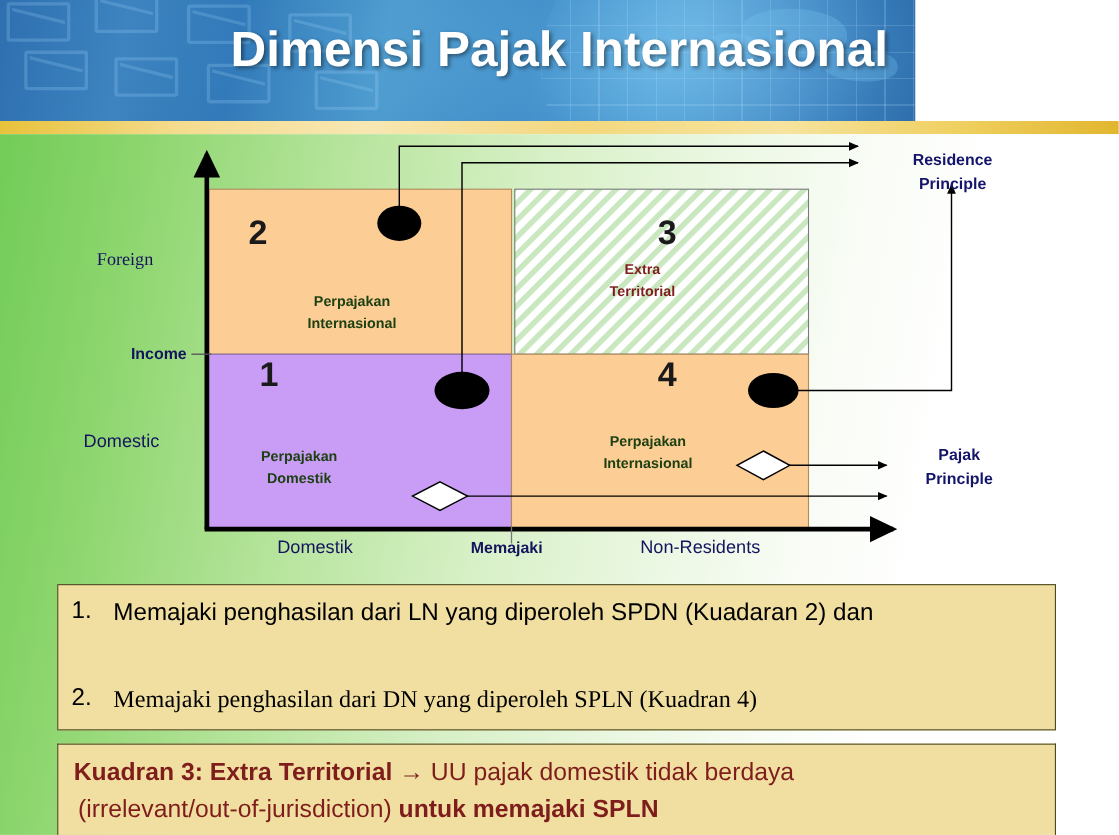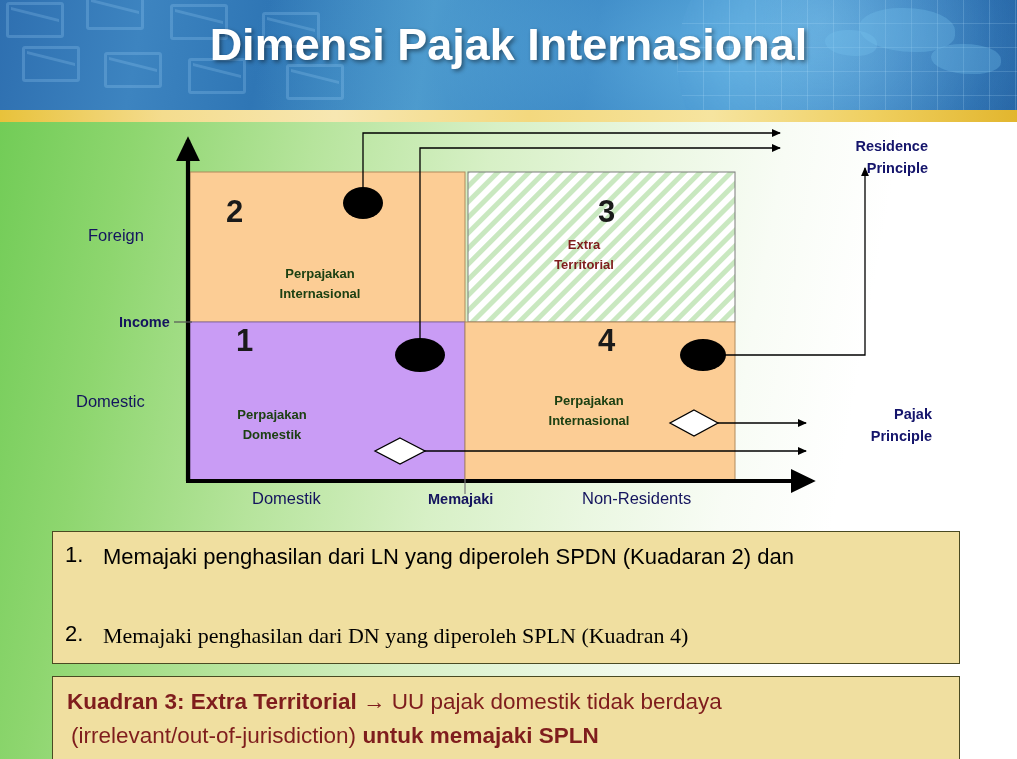--- a/index.html
+++ b/index.html
@@ -6,21 +6,21 @@
   html,body { width:1017px; height:759px; }
   body {
     font-family:"Liberation Sans", sans-serif;
     background:#ffffff;
     position:relative;
     overflow:hidden;
   }
 
   
   #banner {
-    position:absolute; left:0; top:0; width:1017px; height:110px;
+    position:absolute; left:0; top:0; width:832px; height:110px;
     background:
       radial-gradient(ellipse 620px 300px at 72% 52%, rgba(120,200,245,0.55) 0%, rgba(70,150,215,0.25) 48%, rgba(40,100,175,0.0) 78%),
       linear-gradient(100deg, #2e6fb0 0%, #3d84c0 14%, #2f76b5 26%, #4f9ccb 42%, #2d78b6 58%, #3e8cc4 72%, #2a6bab 88%, #1f5795 100%);
     overflow:hidden;
     padding-left:36px;
   }
   
   #globe {
     position:absolute; right:-20px; top:-96px; width:360px; height:312px;
     border-radius:50%;
@@ -75,21 +75,21 @@
   .quadlabel {
     position:absolute; text-align:center; font-size:13px; font-weight:bold;
     color:#1c4012; line-height:1.55;
   }
   .quadlabel.navy { color:#7f1d1d; }
 
   .axlabel { position:absolute; color:#14145e; white-space:nowrap; }
   .axlabel.big  { font-size:16.5px; font-weight:normal; }
   .axlabel.bold { font-size:14.5px; font-weight:bold; }
   .princ {
-    position:absolute; text-align:right; color:#14146b;
+    position:absolute; text-align:center; color:#14146b;
     font-size:14.5px; font-weight:bold; line-height:1.55; white-space:nowrap;
   }
 
   
   .tbox {
     position:absolute; background:#f0dfa0; border:1.6px solid #4a4a22;
   }
   #box1 { left:52px; top:531px; width:908px; height:133px; }
   #box2 { left:52px; top:676px; width:908px; height:83px; border-bottom:none; }
 
@@ -194,21 +194,21 @@
   <div class="quadlabel" style="left:196px; top:283px; width:152px;">
     <div>Perpajakan</div>
     <div>Domestik</div>
   </div>
 
   <div class="quadlabel" style="left:513px; top:269px; width:152px;">
     <div>Perpajakan</div>
     <div>Internasional</div>
   </div>
 
-  <div class="axlabel big" style="left:88px;  top:104px;">Foreign</div>
+  <div class="axlabel big" style="left:88px;  top:104px;font-family:Liberation Serif, serif;">Foreign</div>
   <div class="axlabel bold" style="left:83px;  top:192px;margin-left:36px;">Income</div>
   <div class="axlabel big" style="left:76px;  top:270px;">Domestic</div>
 
   <div class="axlabel big" style="left:252px; top:367px;">Domestik</div>
   <div class="axlabel bold" style="left:428px; top:369px;">Memajaki</div>
   <div class="axlabel big" style="left:582px; top:367px;">Non-Residents</div>
 
   <div class="princ" style="left:804px; top:13px; width:124px;">
     <div>Residence</div>
     <div>Principle</div>

